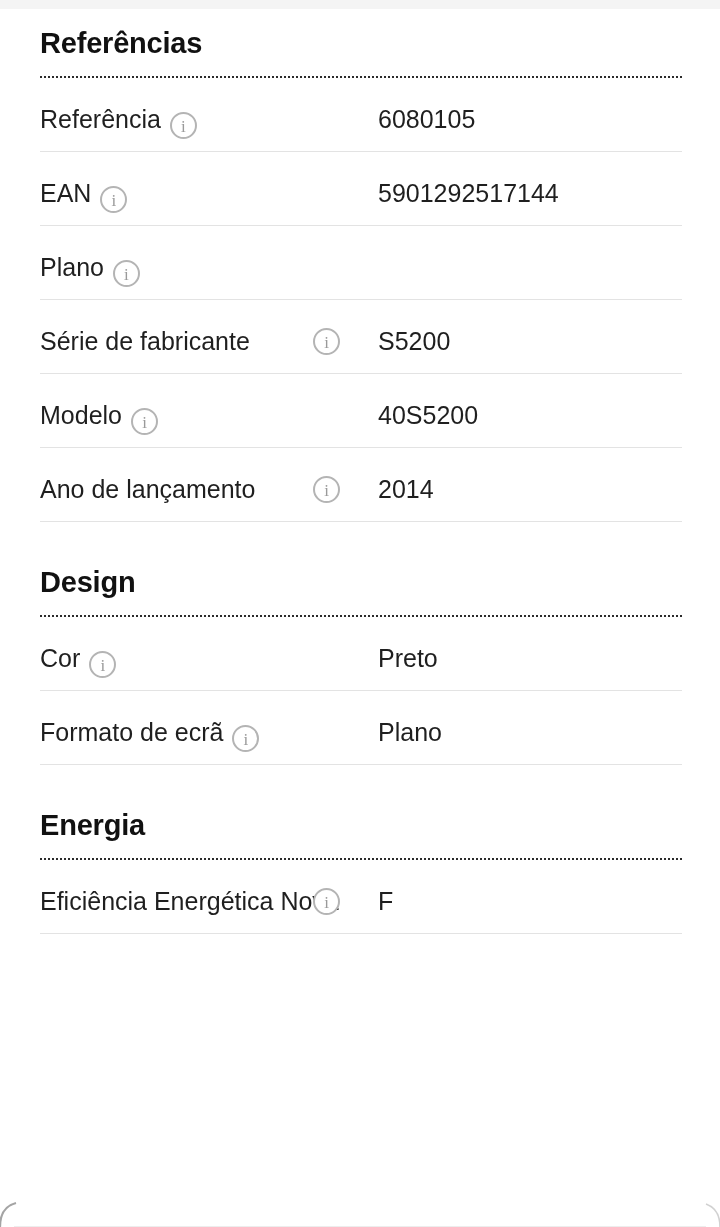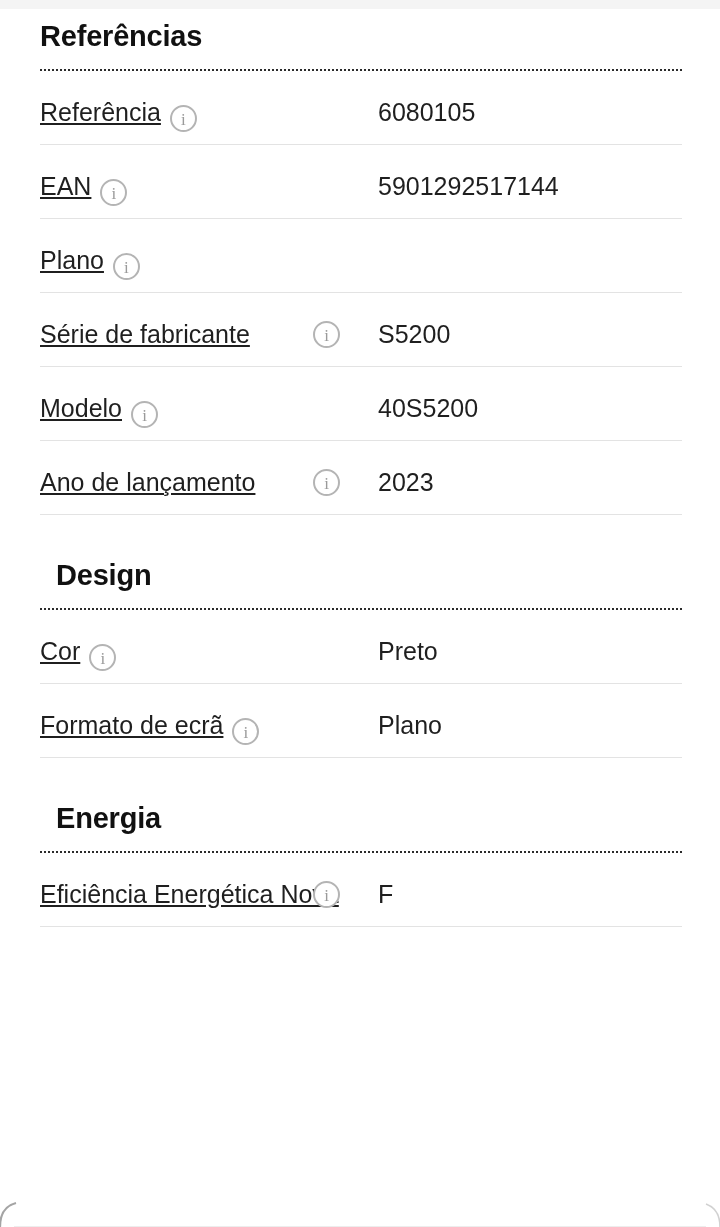--- a/index.html
+++ b/index.html
@@ -20,40 +20,40 @@
   .top-strip {
     position: absolute;
     top: 0; left: 0;
     width: 720px;
     height: 9px;
     background: #f4f4f4;
   }
 
   .page {
     position: absolute;
-    top: 9px; left: 0;
+    top: 16px; left: 0;
     width: 720px;
     background: #ffffff;
     box-sizing: border-box;
   }
 
   
   .section { padding: 0; }
 
   .section-title {
     font-size: 29px;
     font-weight: 700;
     letter-spacing: -0.2px;
     color: #111111;
     margin: 0;
     padding: 0 0 0 40px;
     line-height: 1.0;
   }
   .section-title.first { padding-top: 13px; }
-  .section-title.later { padding-top: 46px; margin-left: 16px; }
+  .section-title.later { padding-top: 46px; }
 
   .dotted-rule {
     margin: 18px 0 0 40px;
     width: 642px;
     height: 2px;
     border-top: 2px dotted #2b2b2b;
     box-sizing: border-box;
   }
 
   
@@ -76,21 +76,20 @@
   }
 
   .label-cell {
     width: 338px;
     flex: none;
     font-size: 25px;
     line-height: 42px;
     color: #1f1f1f;
     padding-right: 6px;
     box-sizing: border-box;
-    text-decoration: underline;
   }
 
   .info-icon {
     display: inline-block;
     width: 27px;
     height: 27px;
     border: 2px solid #b4b4b4;
     border-radius: 50%;
     color: #9a9a9a;
     font-size: 17px;
@@ -164,21 +163,21 @@
         <div class="value-cell">S5200</div>
         <div class="divider"></div>
       </div>
       <div class="row">
         <div class="label-cell"><span>Modelo</span><span class="info-icon">i</span></div>
         <div class="value-cell">40S5200</div>
         <div class="divider"></div>
       </div>
       <div class="row">
         <div class="label-cell wrap"><span>Ano de lançamento</span><span class="info-icon">i</span></div>
-        <div class="value-cell">2023</div>
+        <div class="value-cell">2014</div>
         <div class="divider"></div>
       </div>
     </div>
     <div class="section">
       <div class="section-title later">Design</div>
       <div class="dotted-rule"></div>
       <div class="row">
         <div class="label-cell"><span>Cor</span><span class="info-icon">i</span></div>
         <div class="value-cell">Preto</div>
         <div class="divider"></div>

